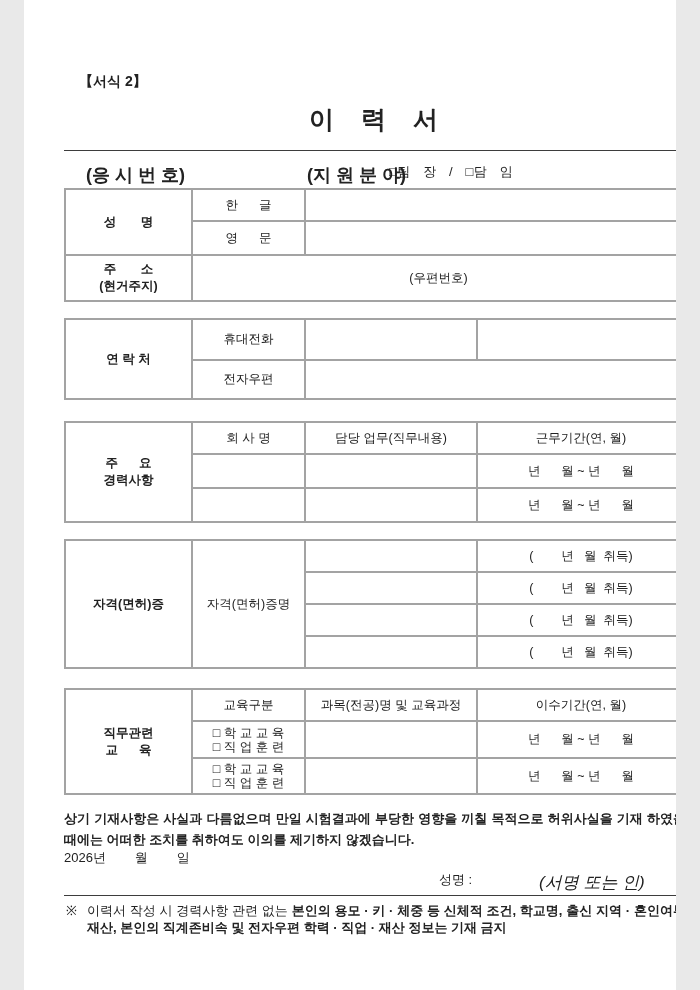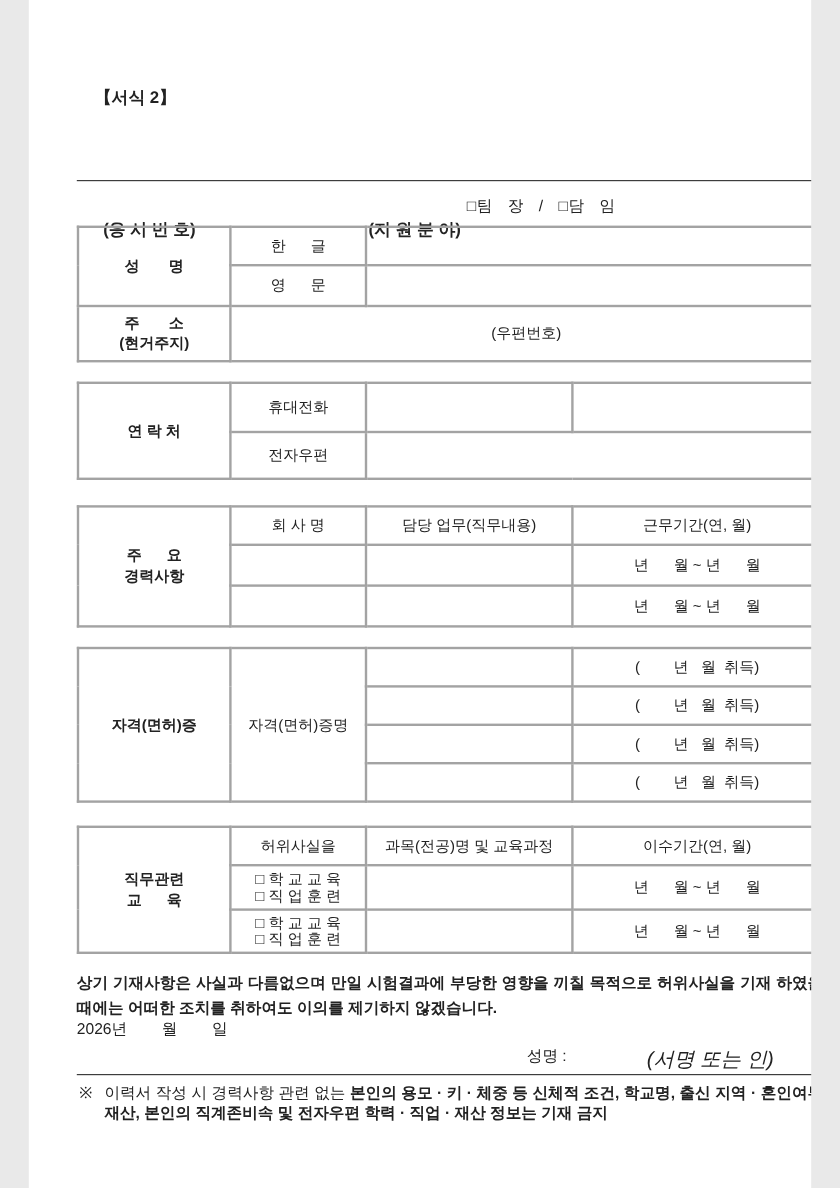--- a/index.html
+++ b/index.html
@@ -12,21 +12,21 @@
   .abs { position:absolute; }
   .pre { white-space:pre; }
   .form-tag { left:55px; top:73px; font-size:14px; font-weight:bold; }
   .doc-title {
     left:40px; top:103px; width:620px; text-align:center;
     font-size:25px; font-weight:bold; word-spacing:18px; letter-spacing:1px;
   }
   .rule { left:40px; width:620px; border-top:1.6px solid #3d3d3d; height:0; }
   .rule-title { top:150px; }
   .rule-foot  { top:895px; }
-  .hdr-label { top:163px; font-size:14px; font-weight:bold; white-space:pre;margin-top:20px; }
+  .hdr-label { top:163px; font-size:18px; font-weight:bold; white-space:pre; }
   .hdr-exam  { left:62px; }
   .hdr-field { left:283px; }
   .hdr-opts  { left:365px; top:163px; font-size:13px; font-weight:normal; white-space:pre; letter-spacing:0.5px; }
 
   table.frm {
     position:absolute; left:40px; width:620px;
     border-collapse:collapse; table-layout:fixed;
   }
   table.frm td {
     border:2px solid #a3a3a3; font-size:12.5px;
@@ -64,20 +64,21 @@
   .footnote .body { flex:1; text-align:justify; word-break:keep-all; }
   .footnote .body b { font-weight:bold; }
 </style>
 </head>
 <body>
 
 <div class="page">
 
   <div class="abs form-tag">【서식 2】</div>
 
+  <div class="abs doc-title">이 력 서</div>
 
   <div class="abs rule rule-title"></div>
 
   <div class="abs hdr-label hdr-exam">(응 시 번 호)</div>
   <div class="abs hdr-label hdr-field">(지 원 분 야)</div>
   <div class="abs hdr-opts">□팀   장   /   □담   임</div>
 
   <table class="frm t-personal">
     <colgroup>
         <col style="width:127px">
@@ -192,21 +193,21 @@
         <col style="width:113px">
         <col style="width:172px">
         <col style="width:208px">
       </colgroup>
     <tbody>
         <tr style="height:32px">
       <td class="lbl two-line" rowspan="3">
         <div>직무관련</div>
         <div class="pre">교      육</div>
       </td>
-      <td class="sub">허위사실을</td>
+      <td class="sub">교육구분</td>
       <td class="sub">과목(전공)명 및 교육과정</td>
       <td class="sub">이수기간(연, 월)</td>
     </tr>
     <tr style="height:37px">
       <td class="chk-cell">
         <div>□ 학 교 교 육</div>
         <div>□ 직 업 훈 련</div>
       </td>
       <td></td>
       <td class="pre">년      월 ~ 년      월</td>

